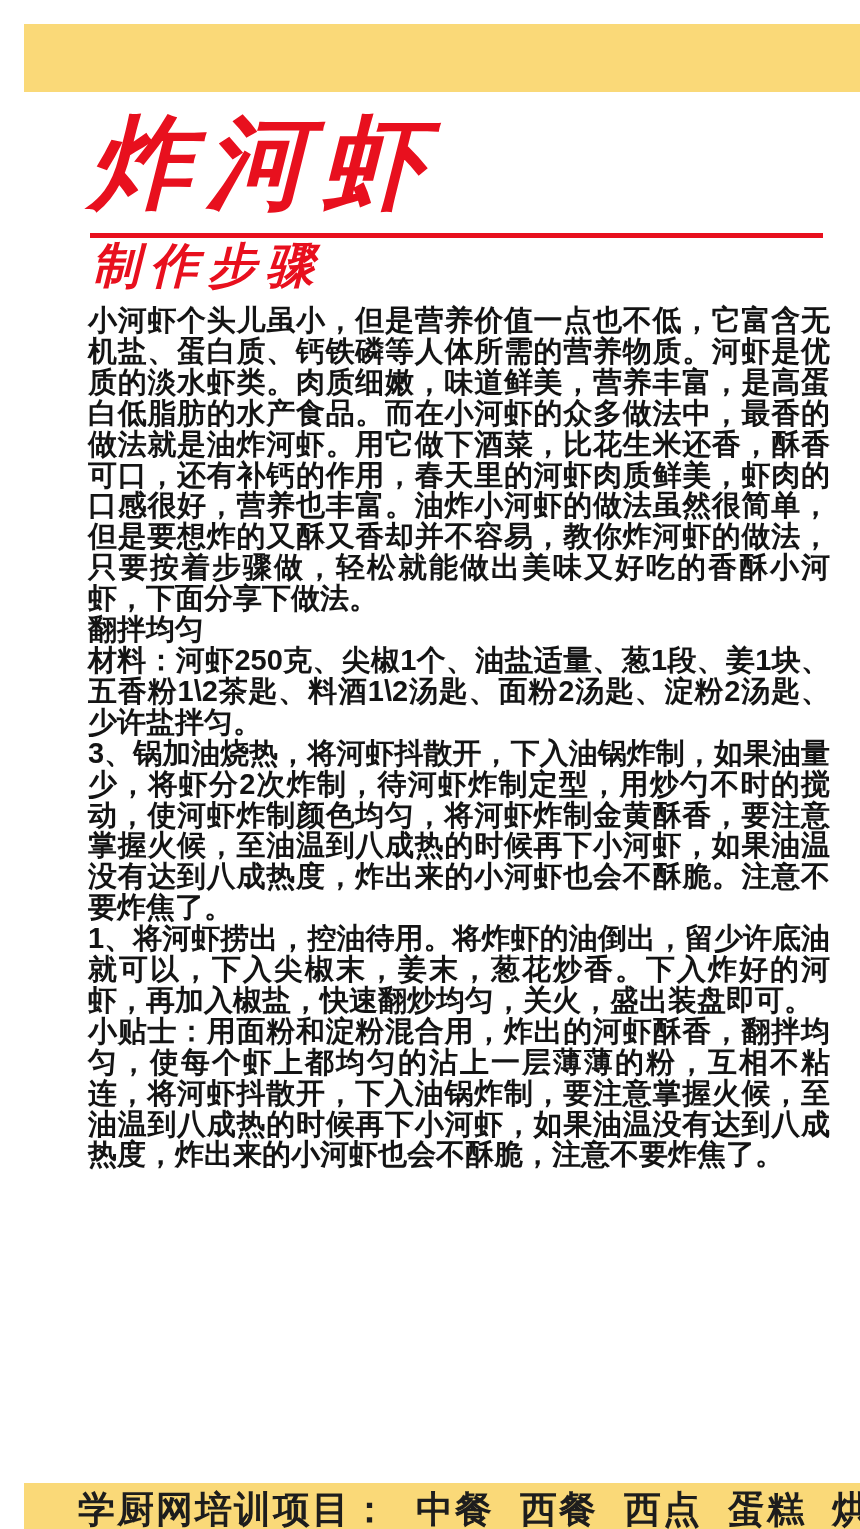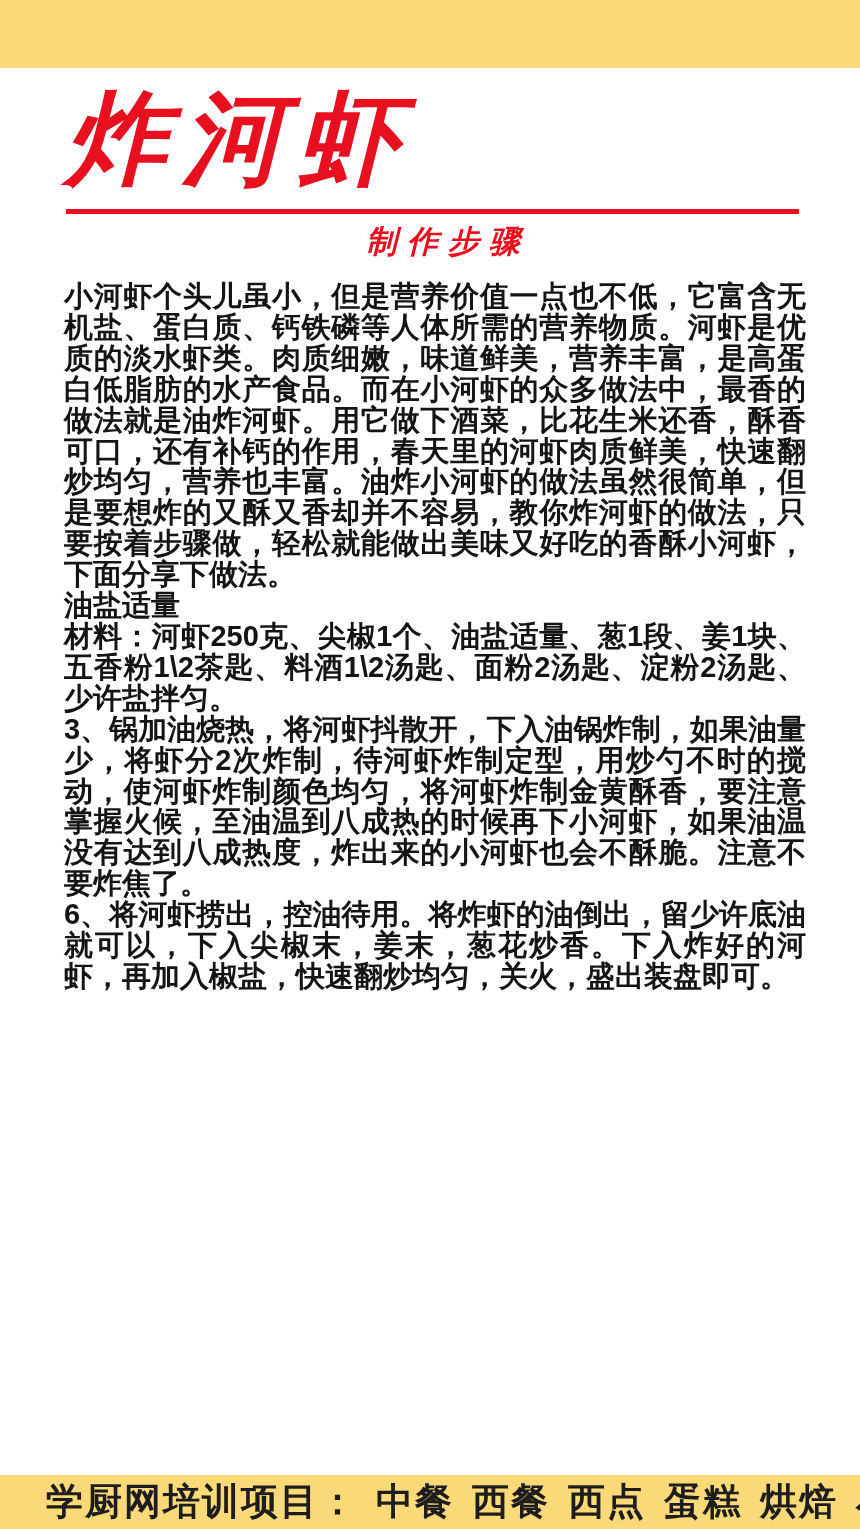--- a/index.html
+++ b/index.html
@@ -1,20 +1,20 @@
 <!DOCTYPE html>
 <html style="--red: #e8101e; --yellow: #fad978; --text: #141414;"><head>
 <meta charset="utf-8">
 <style>
   :root {
     --red: #e8101e;
     --yellow: #fad978;
     --text: #141414;
   }
-  * { margin: 0; padding: 0; box-sizing: border-box; }
+  * { margin: 8px; padding: 0; box-sizing: border-box; }
   html, body { background: #ffffff; }
   body {
     width: 860px;
     height: 1529px;
     position: relative;
     overflow: hidden;
     font-family: "Liberation Sans", "DejaVu Sans", sans-serif;
   }
   .top-band {
     position: absolute;
@@ -40,24 +40,24 @@
     position: absolute;
     top: 209px;
     left: 66px;
     width: 733px;
     height: 5px;
     background: var(--red, #e8101e);
   }
   .page-subtitle {
     position: absolute;
     top: 219px;
-    left: 84px;
+    left: 68px;
     width: 728px;
-    text-align: center;
-    font-size: 31px;
+    text-align: left;
+    font-size: 48px;
     line-height: 46px;
     font-weight: 900;
     font-style: italic;
     letter-spacing: 10px;
     color: var(--red, #e8101e);
     white-space: nowrap;
   }
   .article {
     position: absolute;
     top: 281px;
@@ -94,25 +94,26 @@
 
 <div class="top-band"></div>
 
 <h1 class="page-title">炸河虾</h1>
 
 <div class="title-divider"></div>
 
 <div class="page-subtitle">制作步骤</div>
 
 <div class="article">
-  <p>小河虾个头儿虽小，但是营养价值一点也不低，它富含无机盐、蛋白质、钙铁磷等人体所需的营养物质。河虾是优质的淡水虾类。肉质细嫩，味道鲜美，营养丰富，是高蛋白低脂肪的水产食品。而在小河虾的众多做法中，最香的做法就是油炸河虾。用它做下酒菜，比花生米还香，酥香可口，还有补钙的作用，春天里的河虾肉质鲜美，快速翻炒均匀，营养也丰富。油炸小河虾的做法虽然很简单，但是要想炸的又酥又香却并不容易，教你炸河虾的做法，只要按着步骤做，轻松就能做出美味又好吃的香酥小河虾，下面分享下做法。</p>
-  <p>油盐适量</p>
+  <p>小河虾个头儿虽小，但是营养价值一点也不低，它富含无机盐、蛋白质、钙铁磷等人体所需的营养物质。河虾是优质的淡水虾类。肉质细嫩，味道鲜美，营养丰富，是高蛋白低脂肪的水产食品。而在小河虾的众多做法中，最香的做法就是油炸河虾。用它做下酒菜，比花生米还香，酥香可口，还有补钙的作用，春天里的河虾肉质鲜美，虾肉的口感很好，营养也丰富。油炸小河虾的做法虽然很简单，但是要想炸的又酥又香却并不容易，教你炸河虾的做法，只要按着步骤做，轻松就能做出美味又好吃的香酥小河虾，下面分享下做法。</p>
+  <p>翻拌均匀</p>
   <p>材料：河虾250克、尖椒1个、油盐适量、葱1段、姜1块、五香粉1\2茶匙、料酒1\2汤匙、面粉2汤匙、淀粉2汤匙、少许盐拌匀。</p>
   <p>3、锅加油烧热，将河虾抖散开，下入油锅炸制，如果油量少，将虾分2次炸制，待河虾炸制定型，用炒勺不时的搅动，使河虾炸制颜色均匀，将河虾炸制金黄酥香，要注意掌握火候，至油温到八成热的时候再下小河虾，如果油温没有达到八成热度，炸出来的小河虾也会不酥脆。注意不要炸焦了。</p>
-  <p>6、将河虾捞出，控油待用。将炸虾的油倒出，留少许底油就可以，下入尖椒末，姜末，葱花炒香。下入炸好的河虾，再加入椒盐，快速翻炒均匀，关火，盛出装盘即可。</p>
+  <p>1、将河虾捞出，控油待用。将炸虾的油倒出，留少许底油就可以，下入尖椒末，姜末，葱花炒香。下入炸好的河虾，再加入椒盐，快速翻炒均匀，关火，盛出装盘即可。</p>
+  <p>小贴士：用面粉和淀粉混合用，炸出的河虾酥香，翻拌均匀，使每个虾上都均匀的沾上一层薄薄的粉，互相不粘连，将河虾抖散开，下入油锅炸制，要注意掌握火候，至油温到八成热的时候再下小河虾，如果油温没有达到八成热度，炸出来的小河虾也会不酥脆，注意不要炸焦了。</p>
 </div>
 
 <div class="footer-band">
   <span>学厨网培训项目：</span>
   <span class="footer-item">中餐</span>
   <span class="footer-item">西餐</span>
   <span class="footer-item">西点</span>
   <span class="footer-item">蛋糕</span>
   <span class="footer-item">烘焙</span>
   <span class="footer-item">小吃</span>

